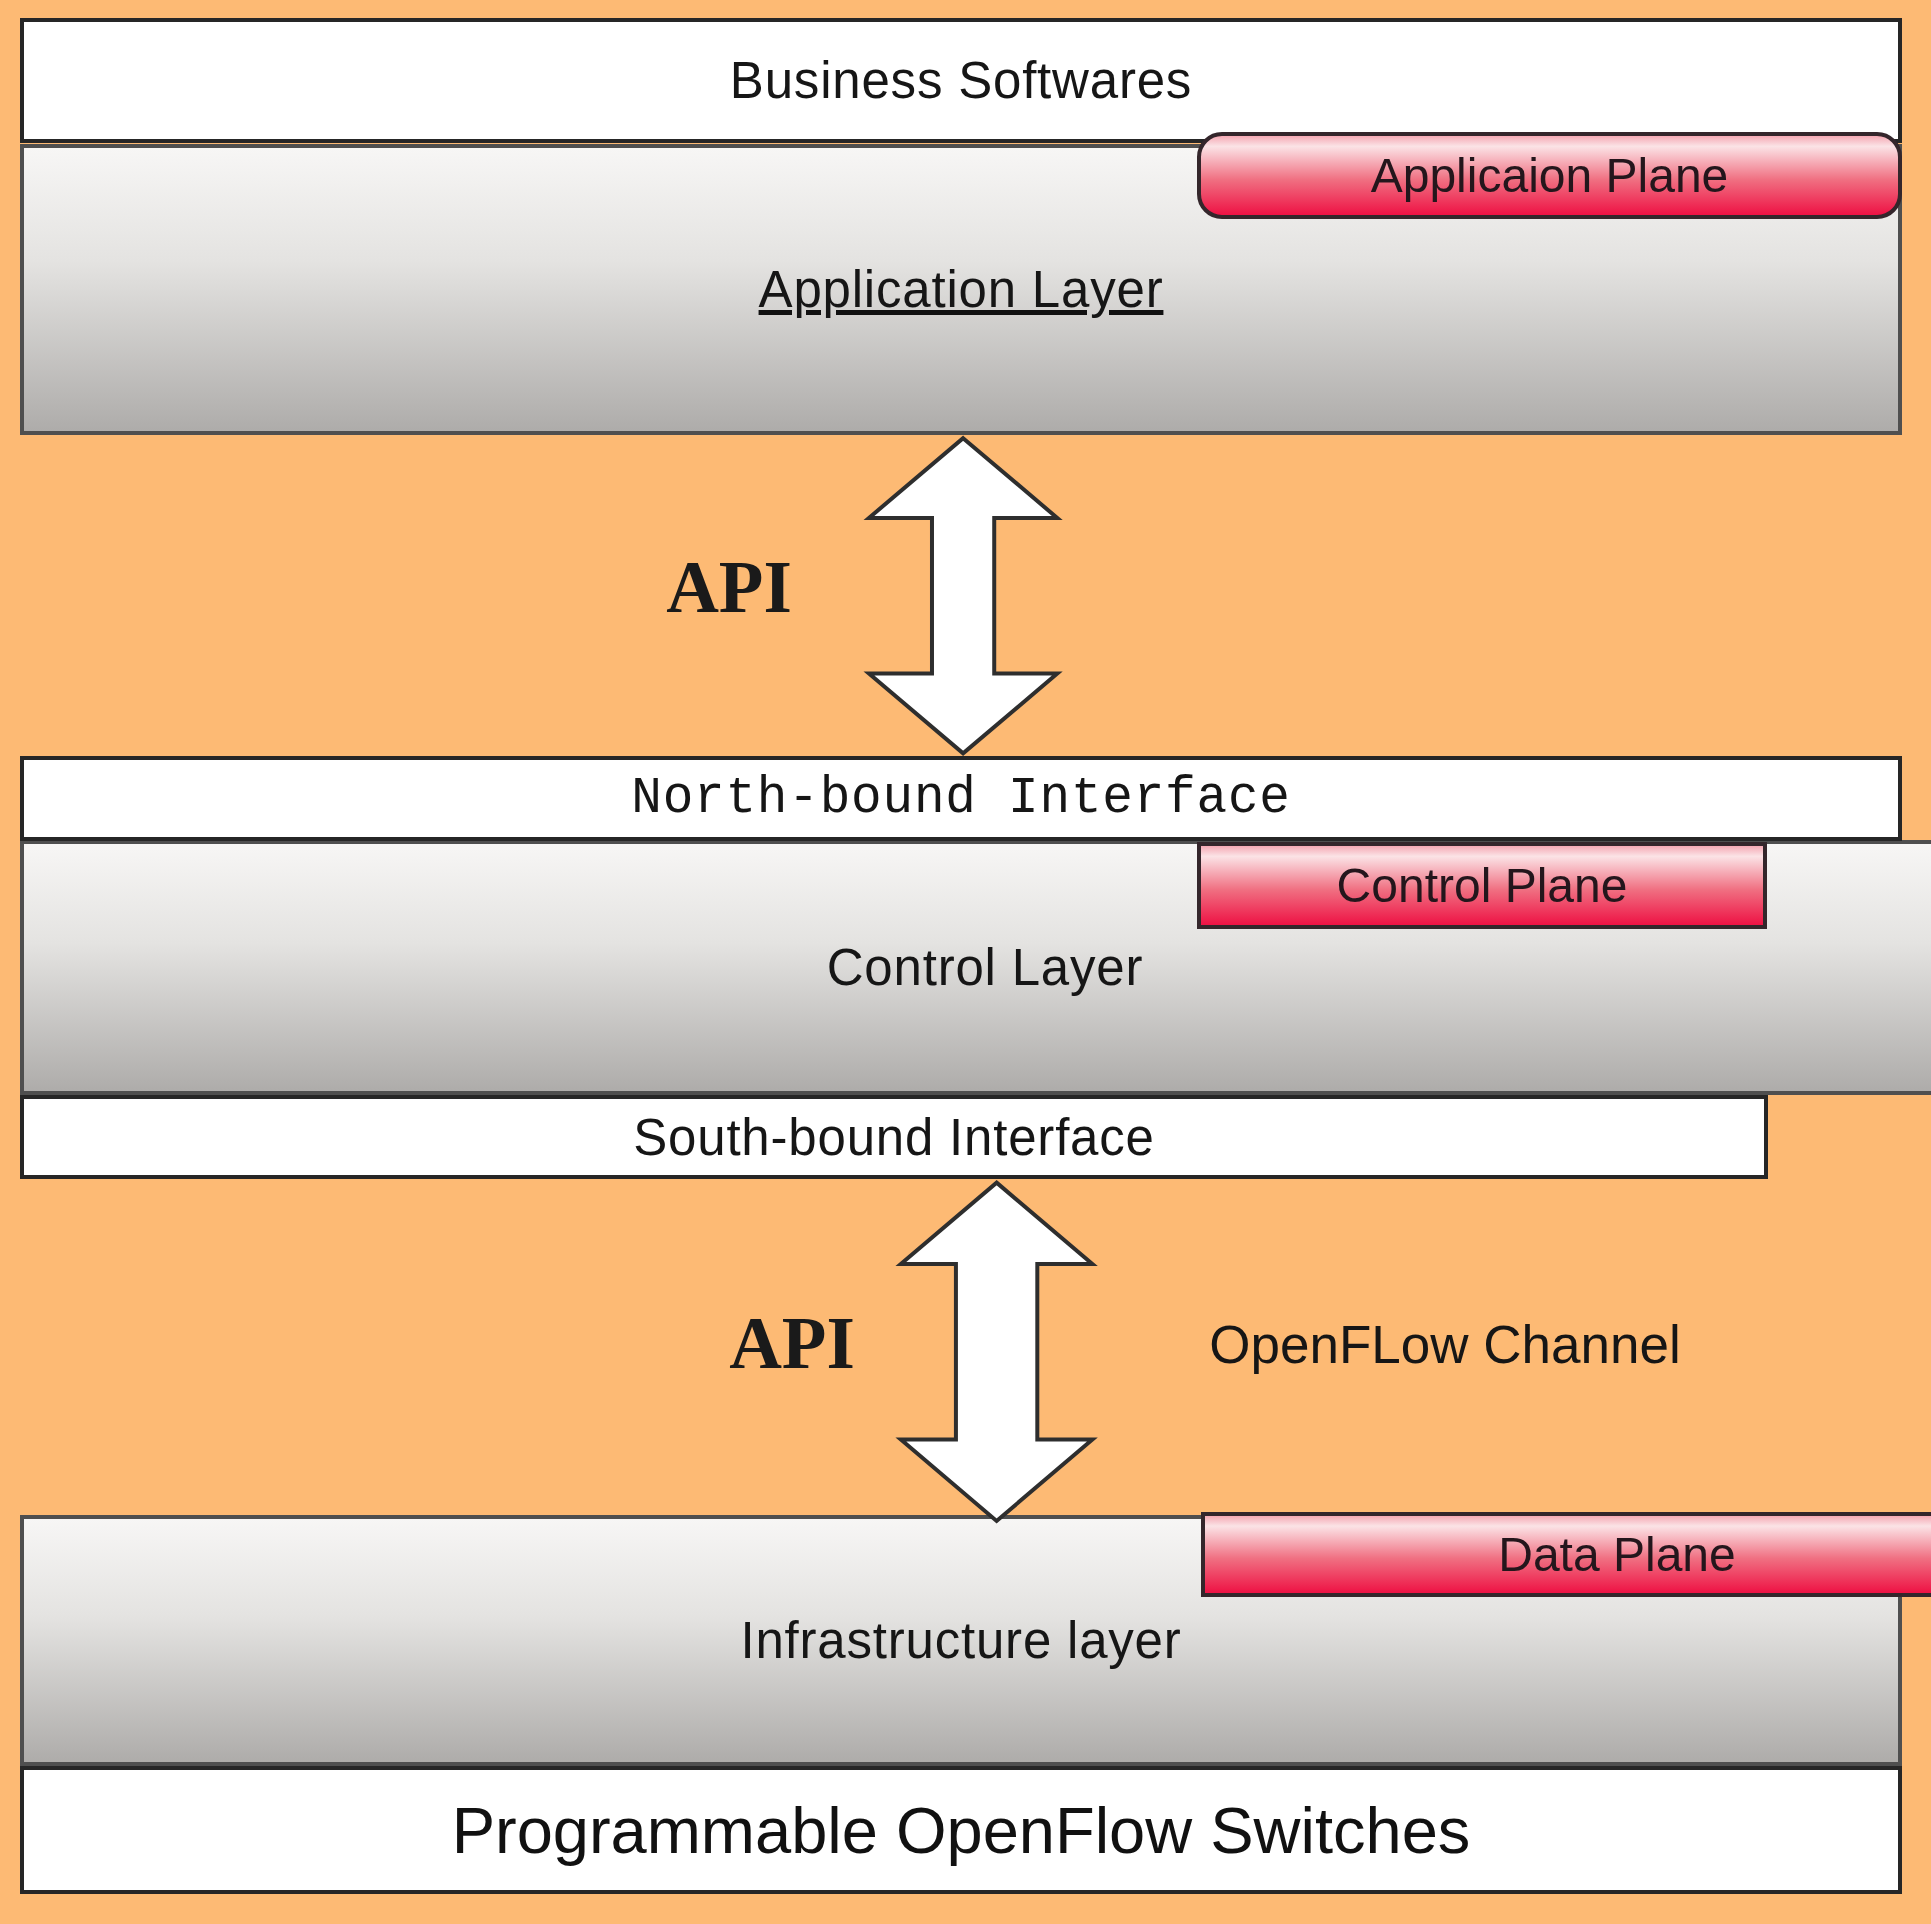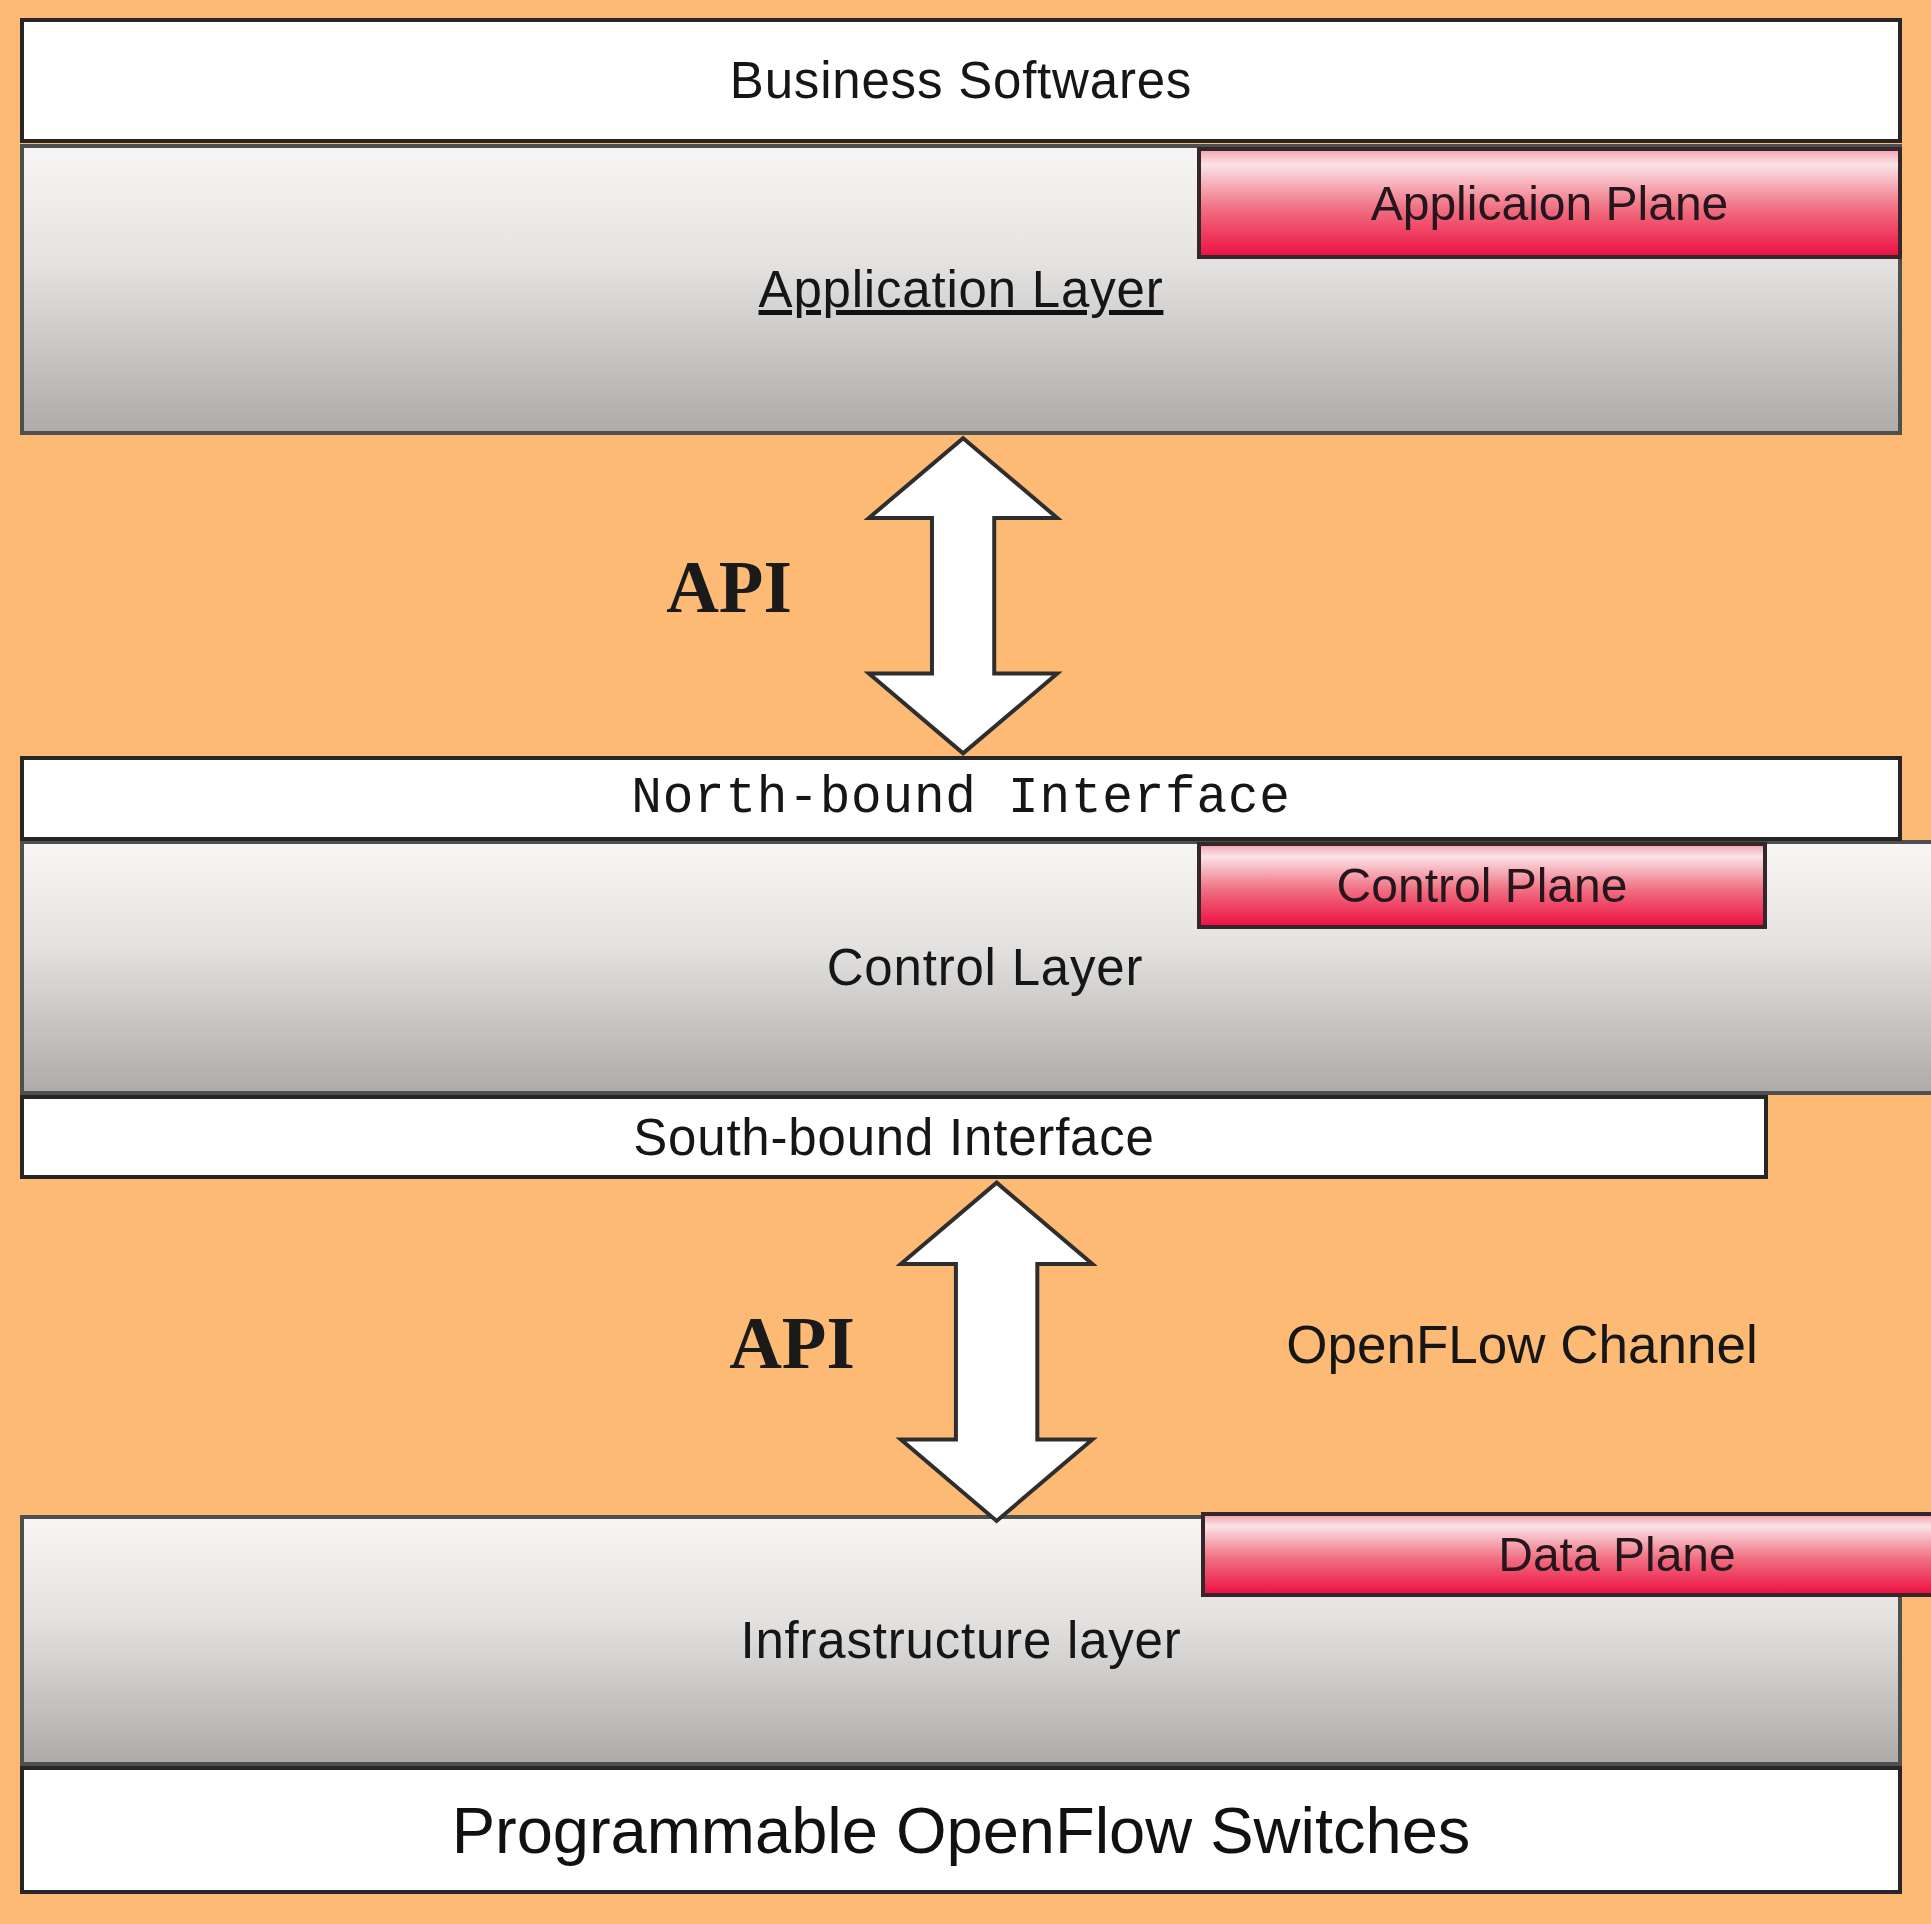--- a/index.html
+++ b/index.html
@@ -78,21 +78,21 @@
 
 <div id="canvas">
 
   <div class="box white-box" style="left:20px;top:18.4px;width:1882px;height:125px;">
     <span class="layer-label">Business Softwares</span>
   </div>
 
   <div class="box gray-layer" style="left:20px;top:144px;width:1882px;height:291px;text-decoration:underline;">
     <span class="layer-label">Application Layer</span>
   </div>
-  <div class="box red-plane" style="left:1197px;top:147px;width:705px;height:112px;">
+  <div class="box red-plane" style="left:1197px;top:132px;width:705px;height:87px;border-radius:25px;">
     <span class="plane-label">Applicaion Plane</span>
   </div>
 
   <div class="box white-box" style="left:20px;top:756px;width:1882px;height:85px;font-family:Liberation Mono, monospace;">
     <span class="layer-label">North-bound Interface</span>
   </div>
 
   <div class="box gray-layer" style="left:20px;top:840px;width:1930px;height:255px;">
     <span class="layer-label">Control Layer</span>
   </div>
@@ -110,21 +110,21 @@
   <div class="box red-plane" style="left:1201px;top:1512px;width:832px;height:85px;">
     <span class="plane-label">Data Plane</span>
   </div>
 
   <div class="box white-box" style="left:20px;top:1766px;width:1882px;height:128px;">
     <span class="switches-label">Programmable OpenFlow Switches</span>
   </div>
 
   <span class="api-label" style="left:729px;top:588px;">API</span>
   <span class="api-label" style="left:792px;top:1344px;">API</span>
-  <span class="channel-label" style="left:1522px;top:1344px;">OpenFLow Channel</span>
+  <span class="channel-label" style="left:1445px;top:1344px;">OpenFLow Channel</span>
 
   <svg id="arrows" width="1931" height="1924" viewBox="0 0 2420 2411">
     <polygon class="arrow-shape" points="1207,549 1325,649 1246,649 1246,844 1325,844 1207,944 1089,844 1168,844 1168,649 1089,649"></polygon>
     <polygon class="arrow-shape" points="1249,1482 1369,1584 1300,1584 1300,1804 1369,1804 1249,1906 1129,1804 1198,1804 1198,1584 1129,1584"></polygon>
   </svg>
 
 </div>
 
 
 </body></html>

